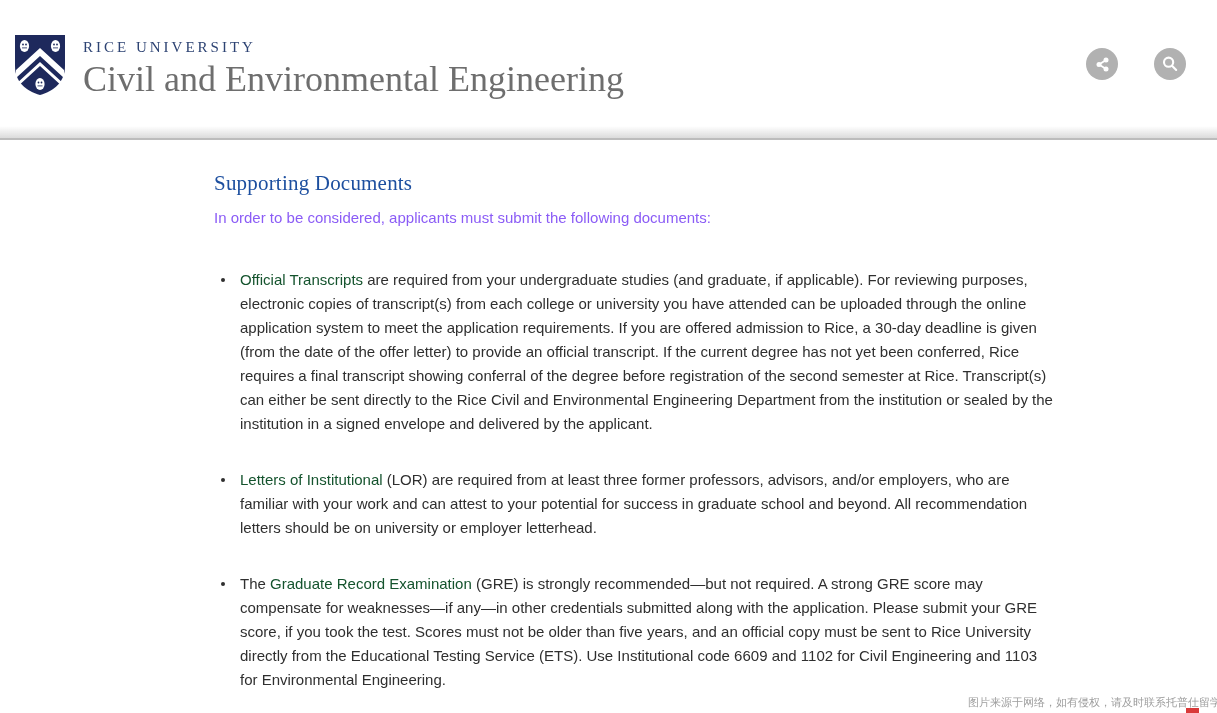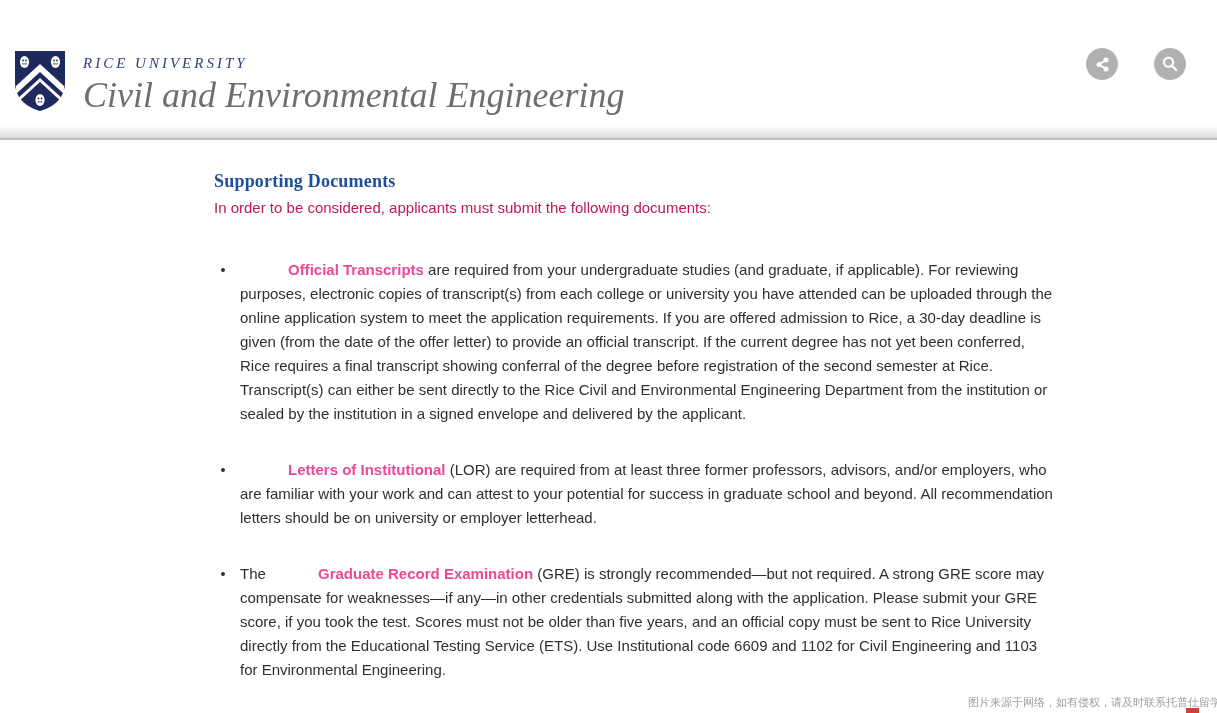--- a/index.html
+++ b/index.html
@@ -22,26 +22,25 @@
     content: "";
     position: absolute;
     left: 0; right: 0; bottom: 0;
     height: 12px;
     background: linear-gradient(to bottom, rgba(0,0,0,0) 0%, rgba(0,0,0,0.14) 100%);
     pointer-events: none;
   }
   .logo {
     position: absolute;
     left: 14px;
-    top: 50px;
+    top: 34px;
     display: flex;
     align-items: flex-start;
     cursor: pointer;
     text-decoration: none;
-    font-style: italic;
   }
   .shield { width: 52px; height: 62px; display: block; }
   .brand-text { margin-left: 17px; padding-top: 5px; }
   .brand-name {
     font-family: "Liberation Serif", serif;
     font-size: 15px;
     letter-spacing: 3px;
     color: #2d4373;
     line-height: 1.1;
   }
@@ -75,30 +74,30 @@
   .icon-btn svg { display: block; }
 
   
   .main-content {
     position: relative;
     padding: 31px 0 0 214px;
     width: 1090px;
   }
   .page-title {
     font-family: "Liberation Serif", serif;
-    font-size: 18px;
-    font-weight: 700;
+    font-size: 21px;
+    font-weight: 400;
     color: #1d4f9f;
     letter-spacing: 0.2px;
   }
   .intro-text {
-    margin-top: 5px;
+    margin-top: 11px;
     font-size: 15px;
     line-height: 1.45;
-    color: #be185d;
+    color: #8b5cf6;
   }
   .documents-list {
     margin-top: 39px;
     list-style: none;
     width: 840px;
   }
   .documents-list li {
     position: relative;
     padding-left: 26px;
     font-size: 15px;
@@ -108,21 +107,21 @@
   }
   .documents-list li::before {
     content: "";
     position: absolute;
     left: 7px;
     top: 10px;
     width: 4px; height: 4px;
     border-radius: 50%;
     background: #2f2f2f;
   }
-  .documents-list strong { font-weight: 700; color: #ec4899; margin-left: 48px; }
+  .documents-list strong { font-weight: 400; color: #14532d; }
 
   
   .watermark-text {
     position: absolute;
     left: 968px;
     top: 695px;
     font-size: 11px;
     color: #9e9e9e;
     white-space: nowrap;
   }

